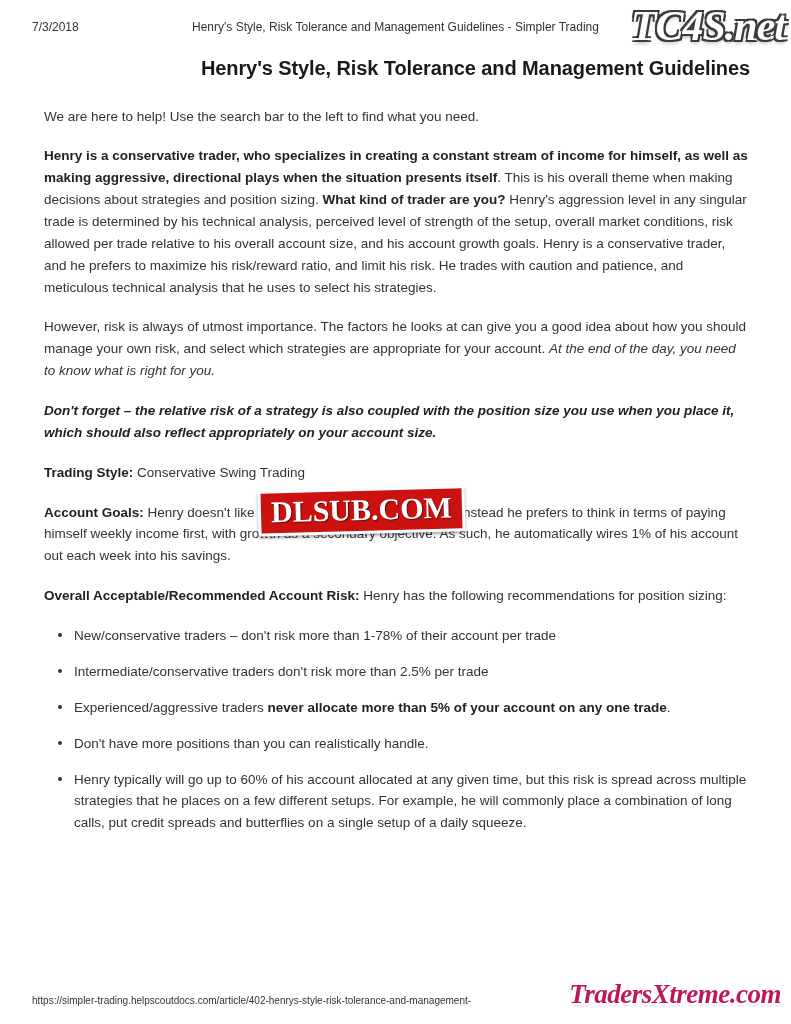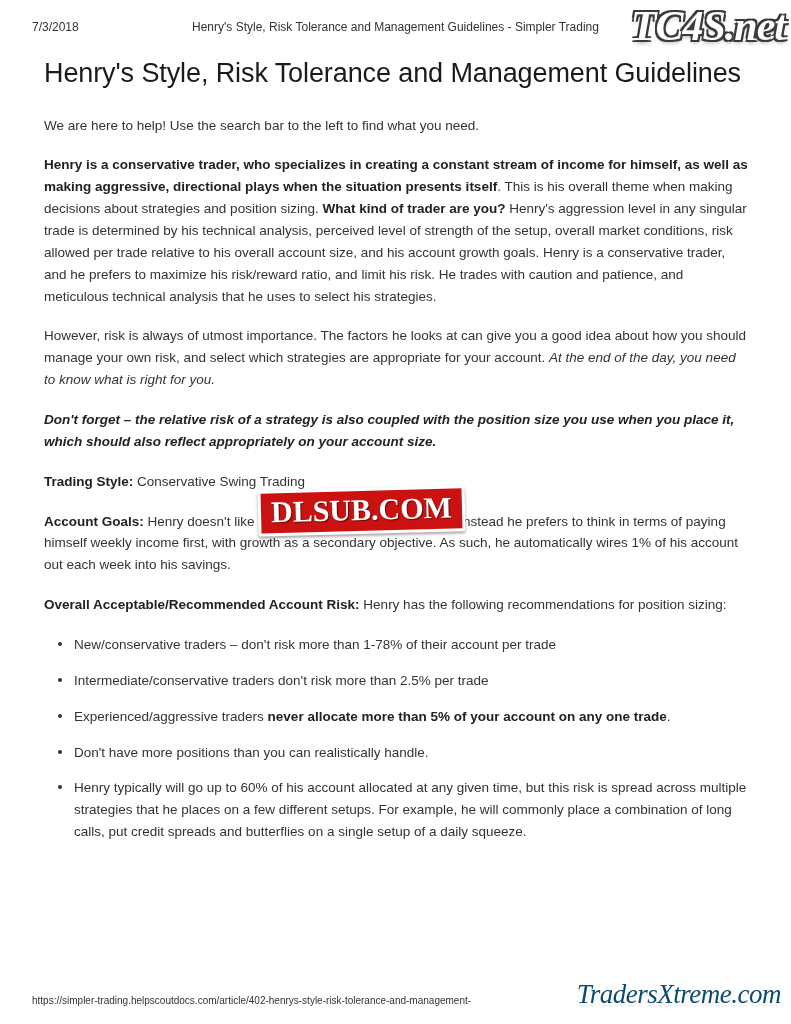--- a/index.html
+++ b/index.html
@@ -44,26 +44,27 @@
     white-space: nowrap;
   }
   
   .content {
     position: absolute;
     left: 44px;
     top: 56px;
     width: 706px;
   }
   h1.doc-title {
-    font-size: 27px;
-    font-weight: normal;
+    font-size: 20px;
+    font-weight: bold;
     line-height: 1.28;
     color: #1a1a1a;
     margin: 0 0 24px 0;
     letter-spacing: -0.1px;
+    text-align: right;
   }
   p.body-text, ul.bullets li {
     font-size: 13.5px;
     line-height: 1.62;
     color: #333333;
     margin: 0 0 18px 0;
   }
   .b { font-weight: bold; color: #222; }
   .i { font-style: italic; }
   .bi { font-weight: bold; font-style: italic; color: #222; }
@@ -138,23 +139,23 @@
     font-weight: bold;
     color: #ffffff;
     letter-spacing: 0px;
     text-shadow: 1px 1px 1px rgba(0,0,0,.5);
   }
   .wm-txt {
     bottom: 14px;
     right: 10px;
     font-family: "Liberation Serif", serif;
     font-size: 27px;
-    font-weight: normal;
+    font-weight: bold;
     font-style: italic;
-    color: #0c4a6e;
+    color: #be185d;
     letter-spacing: -0.5px;
     text-shadow:
       -1.5px -1.5px 0 #ffffff, 1.5px -1.5px 0 #ffffff,
       -1.5px 1.5px 0 #ffffff, 1.5px 1.5px 0 #ffffff,
       0 2px 3px rgba(0,0,0,.3);
     text-align: center;
   }
 </style>
 </head>
 <body>

